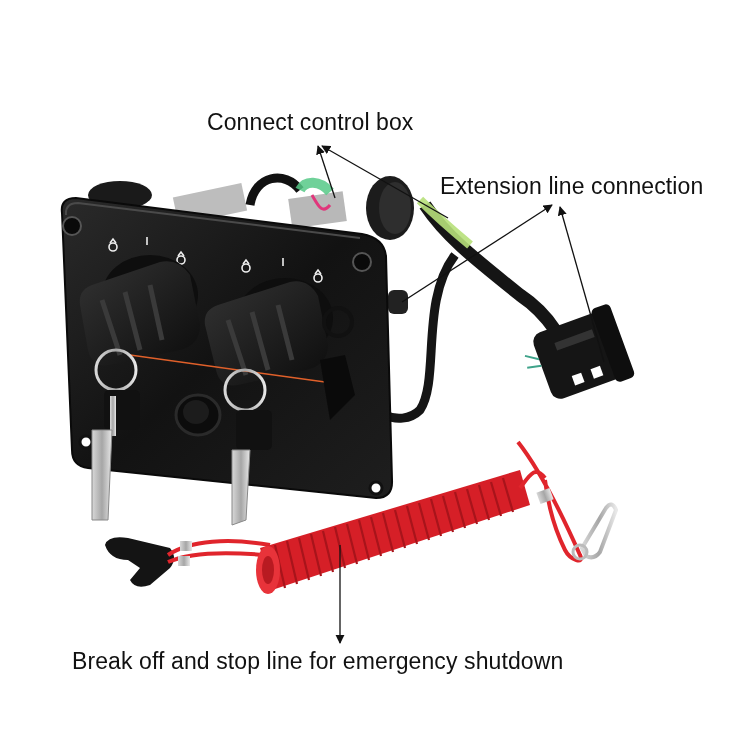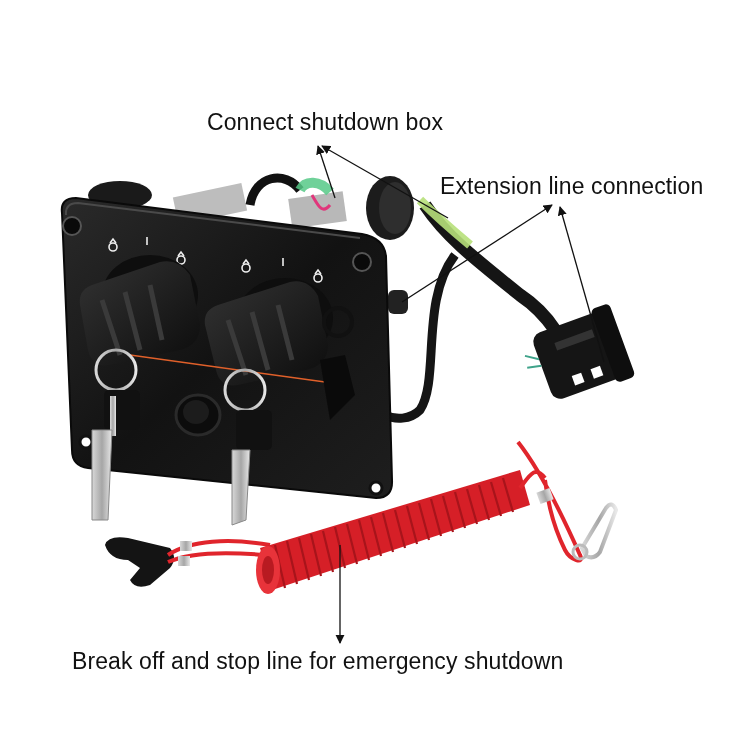--- a/index.html
+++ b/index.html
@@ -170,15 +170,15 @@
 
   <g stroke="#111" stroke-width="1.3" fill="none">
     <line x1="335" y1="198" x2="318" y2="146" marker-end="url(#arrow)"></line>
     <line x1="448" y1="218" x2="322" y2="146" marker-end="url(#arrow)"></line>
     <line x1="402" y1="302" x2="552" y2="205" marker-end="url(#arrow)"></line>
     <line x1="604" y1="362" x2="560" y2="207" marker-end="url(#arrow)"></line>
     <line x1="340" y1="545" x2="340" y2="643" marker-end="url(#arrow)"></line>
   </g>
 </svg>
 
-<div id="lbl-control" class="label">Connect shutdown box</div>
+<div id="lbl-control" class="label">Connect control box</div>
 <div id="lbl-extension" class="label">Extension line connection</div>
 <div id="lbl-breakoff" class="label">Break off and stop line for emergency shutdown</div>
 
 </body></html>

